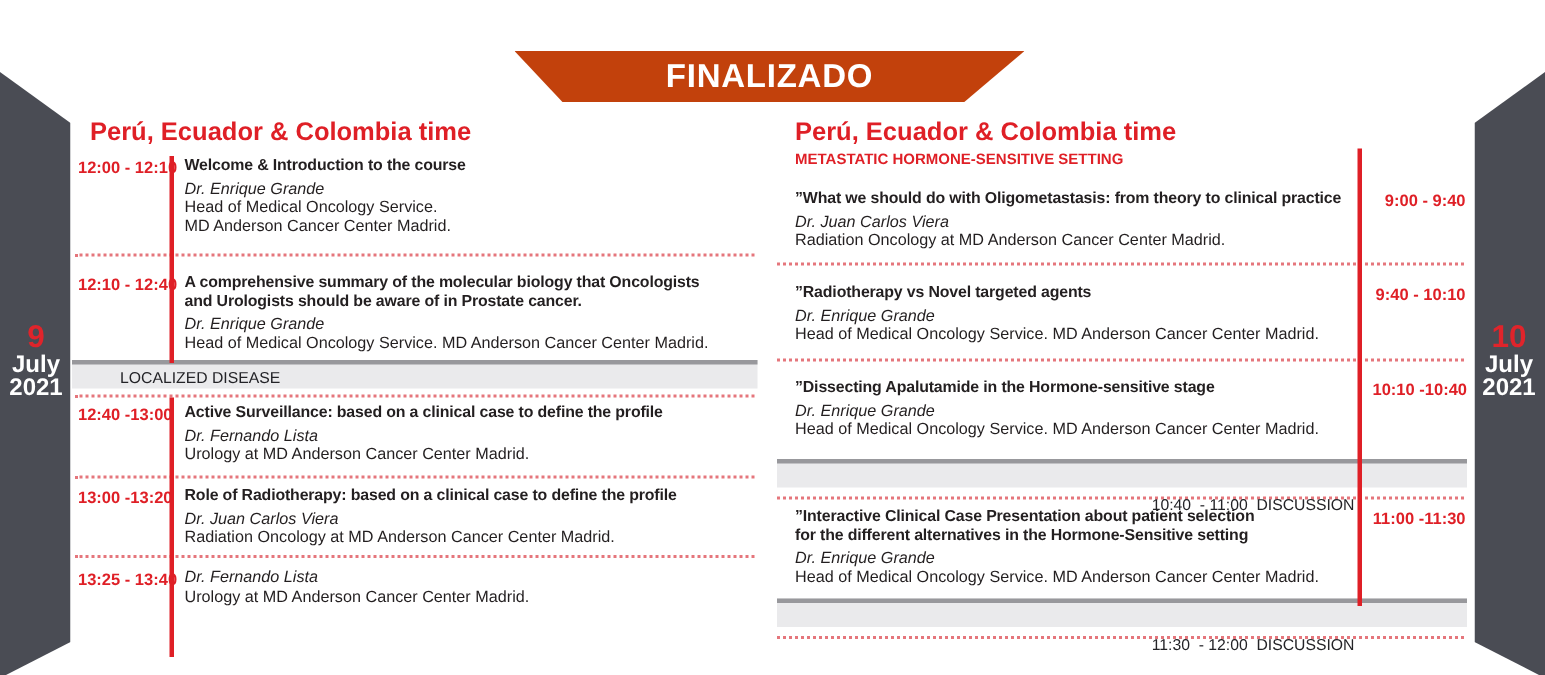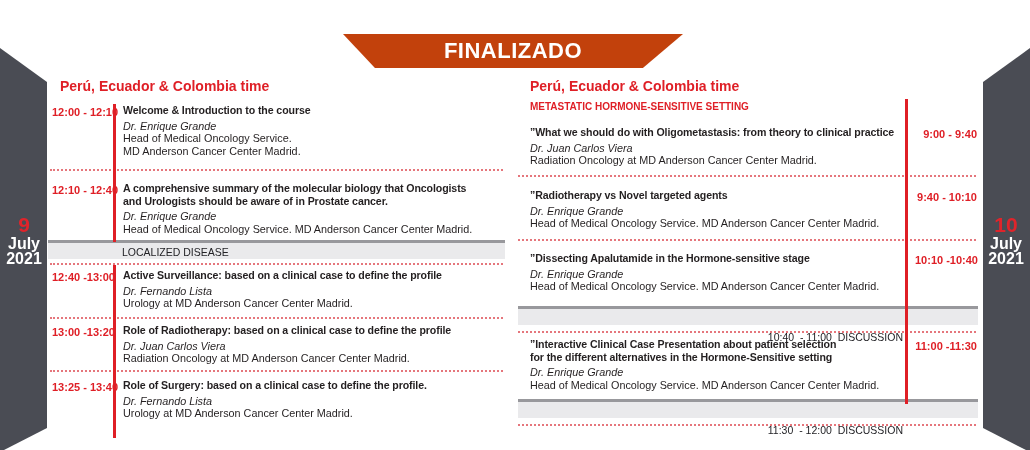--- a/index.html
+++ b/index.html
@@ -17,21 +17,21 @@
   
   .finalizado{
     position:absolute;left:343px;top:34px;width:340px;height:34px;background:#c2410c;
     clip-path:polygon(0 0,100% 0,88.2% 100%,9.4% 100%);
     text-align:center;line-height:34px;color:#ffffff;font-weight:bold;font-size:22px;letter-spacing:.5px;
   }
   
   .col{position:absolute;top:0;height:450px;}
   .col-left{left:48px;width:457px;}
   .col-right{left:518px;width:460px;}
-  .tz-header{position:absolute;left:12px;top:78px;font-size:14px;font-weight:bold;color:#df1f26;}
+  .tz-header{position:absolute;left:12px;top:78px;font-size:17px;font-weight:bold;color:#df1f26;}
   .section-heading{position:absolute;left:12px;top:101px;font-size:10px;font-weight:bold;color:#df1f26;}
   .vbar{position:absolute;width:3px;background:#df1f26;z-index:5;}
   .vbar-la{left:65px;top:104px;height:138px;}
   .vbar-lb{left:65px;top:265px;height:173px;}
   .vbar-r{left:387px;top:99px;height:305px;}
   .session{position:absolute;left:0;width:100%;}
   .session .time{
     position:absolute;top:2px;font-size:11px;font-weight:bold;color:#df1f26;white-space:nowrap;
   }
   .col-left .session .time{left:4px;width:58px;text-align:right;}
@@ -41,21 +41,21 @@
   .s-title{font-size:10.6px;font-weight:bold;line-height:12.5px;margin-bottom:3px;white-space:pre-line;letter-spacing:-0.1px;}
   .s-speaker{font-size:10.8px;font-style:italic;line-height:12.5px;}
   .s-affil{font-size:10.8px;line-height:12.5px;white-space:pre-line;}
   .dotted{position:absolute;height:0;border-top:2px dotted #e5767c;z-index:1;}
   .col-left .dotted{left:2px;right:2px;}
   .col-right .dotted{left:0;right:2px;}
   .strip{
     position:absolute;left:0;right:0;height:19px;background:#eaeaec;border-top:3px solid #98989c;
     font-size:10.5px;color:#232327;line-height:19px;z-index:2;
   }
-  .strip-left{padding-left:74px;box-sizing:border-box;}
+  .strip-left{padding-left:32px;box-sizing:border-box;}
   .strip-right{text-align:right;padding-right:75px;box-sizing:border-box;white-space:pre;}
 </style>
 </head>
 <body>
 
 <div class="stage">
 
   <div class="ribbon ribbon-left">
     <div class="date-block">
       <div class="date-day">9</div>
@@ -124,21 +124,20 @@
         <div class="s-title">Role of Radiotherapy: based on a clinical case to define the profile</div>
         <div class="s-speaker">Dr. Juan Carlos Viera</div>
         <div class="s-affil">Radiation Oncology at MD Anderson Cancer Center Madrid.</div>
       </div>
     </div>
     <div class="dotted" style="top:370px"></div>
 
     <div class="session" style="top:379px">
       <span class="time">13:25 - 13:40</span>
       <div class="body">
-        <div class="s-title">Role of Surgery: based on a clinical case to define the profile.</div>
         <div class="s-speaker">Dr. Fernando Lista</div>
         <div class="s-affil">Urology at MD Anderson Cancer Center Madrid.</div>
       </div>
     </div>
   </div>
 
   <div class="col col-right">
     <div class="tz-header">Perú, Ecuador &amp; Colombia time</div>
     <div class="section-heading">METASTATIC HORMONE-SENSITIVE SETTING</div>
 

